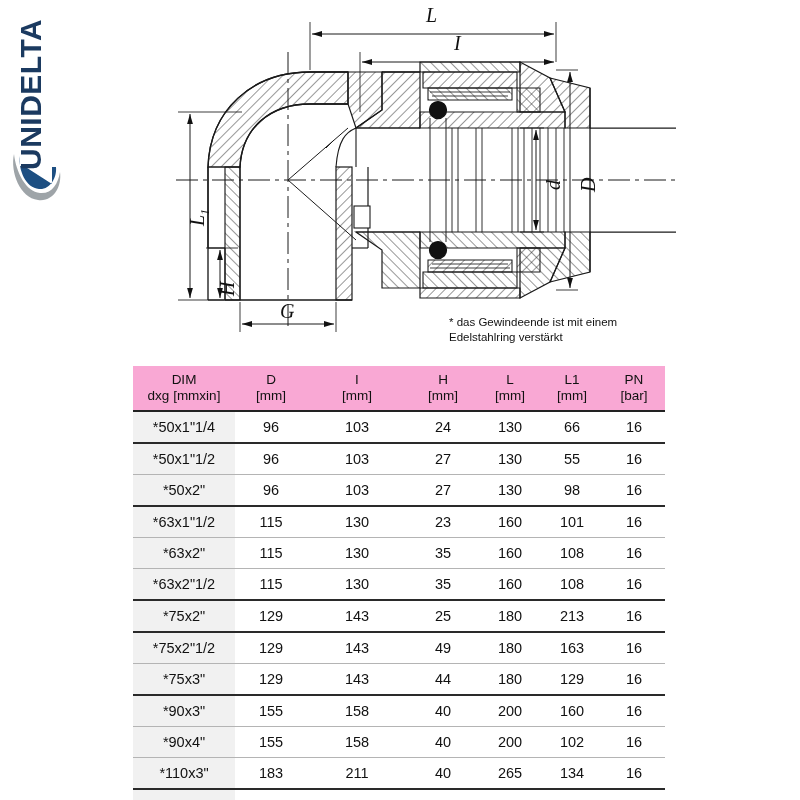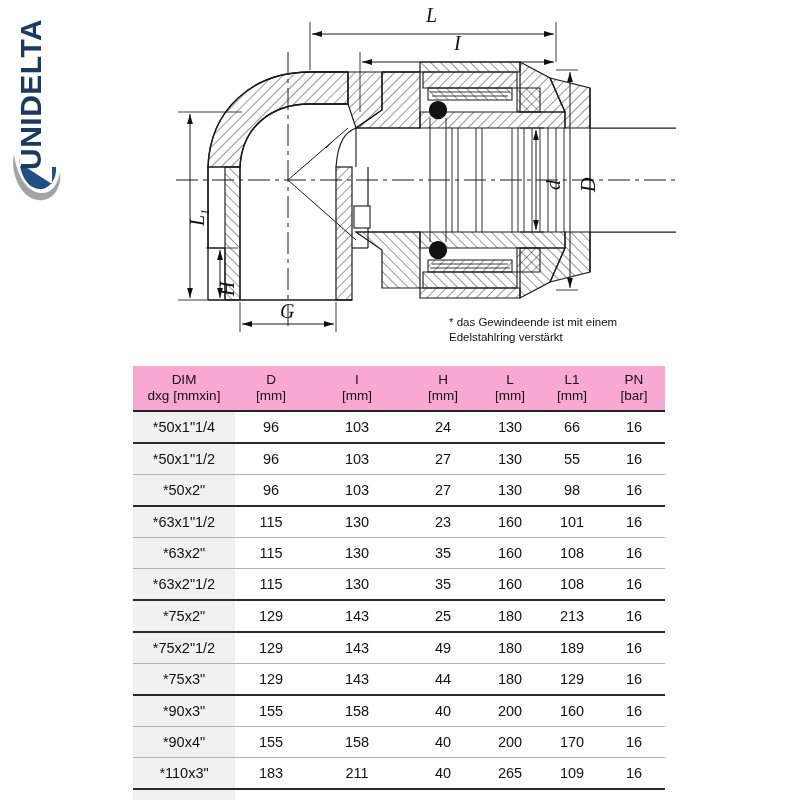--- a/index.html
+++ b/index.html
@@ -463,21 +463,21 @@
           <td>180</td>
           <td>213</td>
           <td>16</td>
         </tr>
         <tr class="sep-thin">
           <td class="dimcol">*75x2"1/2</td>
           <td>129</td>
           <td>143</td>
           <td>49</td>
           <td>180</td>
-          <td>189</td>
+          <td>163</td>
           <td>16</td>
         </tr>
         <tr class="sep-thick">
           <td class="dimcol">*75x3"</td>
           <td>129</td>
           <td>143</td>
           <td>44</td>
           <td>180</td>
           <td>129</td>
           <td>16</td>
@@ -490,30 +490,30 @@
           <td>200</td>
           <td>160</td>
           <td>16</td>
         </tr>
         <tr class="sep-thin">
           <td class="dimcol">*90x4"</td>
           <td>155</td>
           <td>158</td>
           <td>40</td>
           <td>200</td>
-          <td>170</td>
+          <td>102</td>
           <td>16</td>
         </tr>
         <tr class="sep-thick">
           <td class="dimcol">*110x3"</td>
           <td>183</td>
           <td>211</td>
           <td>40</td>
           <td>265</td>
-          <td>109</td>
+          <td>134</td>
           <td>16</td>
         </tr>
         <tr class="sep-last">
           <td class="dimcol">*110x4"</td>
           <td>183</td>
           <td>211</td>
           <td>40</td>
           <td>265</td>
           <td>138</td>
           <td>16</td>

